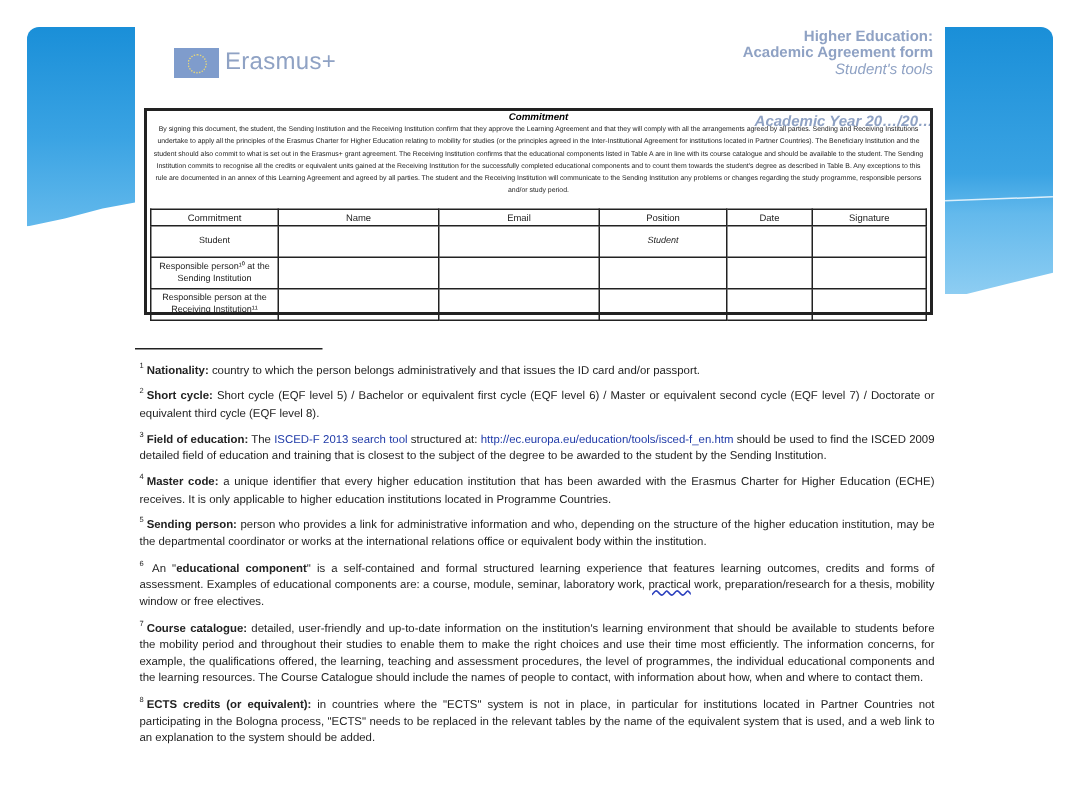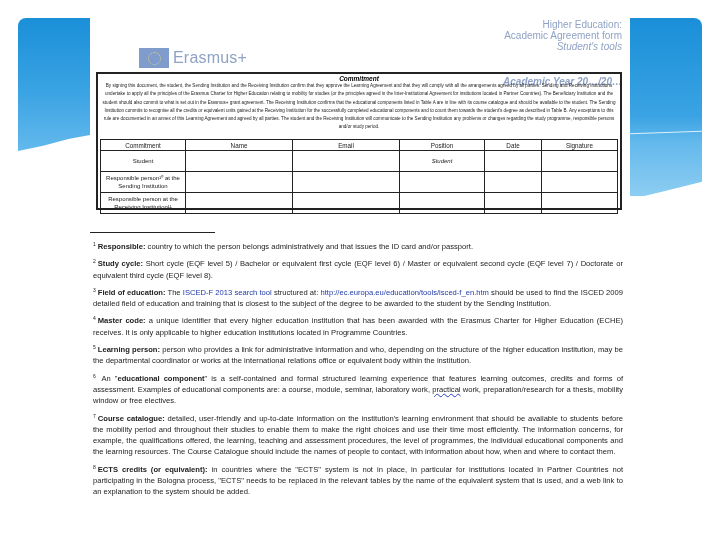--- a/index.html
+++ b/index.html
@@ -19,34 +19,34 @@
     background: linear-gradient(to bottom, #1a8fd8 0%, #3aa3e3 55%, #63b9ec 70%, #8dcdf2 100%);
     border-top-right-radius: 8px;
     clip-path: polygon(0 0, 100% 0, 100% 92%, 60% 96%, 20% 100%, 0 100%);
   }
   .deco-right::after {
     content: ""; position: absolute; left: 0; right: 0; top: 114px; height: 1px;
     background: rgba(255,255,255,0.8); transform: rotate(-2deg);
   }
 
   .header { position: absolute; left: 100px; top: 0; width: 530px; height: 72px; }
-  .logo { position: absolute; left: 16px; top: 48px; display: flex; align-items: center; margin-left: 23px; }
+  .logo { position: absolute; left: 16px; top: 32px; display: flex; align-items: center; }
   .eu-flag {
     width: 30px; height: 20px; background: #7f9ccc; position: relative;
   }
   .eu-flag::before {
     content: ""; position: absolute; left: 9px; top: 4px; width: 11px; height: 11px;
     border: 1px dotted #e7d77a; border-radius: 50%;
   }
   .logo-text { margin-left: 4px; font-size: 16px; color: #8fa2c4; letter-spacing: 0.2px; }
   .header-right {
     position: absolute; right: 8px; top: 19px; text-align: right;
     color: #8fa2c4; font-size: 10px; line-height: 11px;
   }
-  .header-right .b { font-weight: normal; }
+  .header-right .b { font-weight: bold; }
   .header-right .i { font-style: italic; }
   .header-right .bi { font-weight: bold; font-style: italic; margin-top: 24px; }
 
   .commit-box {
     position: absolute; left: 96px; top: 72px; width: 526px; height: 138px;
     border: 2px double #222; box-sizing: border-box; font-family: "Liberation Sans", sans-serif;
   }
   .commit-title {
     text-align: center; font-size: 6.5px; font-weight: bold; font-style: italic; margin-top: 1px;
   }
@@ -136,33 +136,33 @@
         <td></td>
       </tr>
     </tbody>
   </table>
 </div>
 
 <div class="rule"></div>
 
 <div class="footnotes">
   <p class="fn">
-    <sup>1</sup><b>Responsible:</b><span> country to which the person belongs administratively and that issues the ID card and/or passport.</span>
+    <sup>1</sup><b>Nationality:</b><span> country to which the person belongs administratively and that issues the ID card and/or passport.</span>
   </p>
   <p class="fn">
-    <sup>2</sup><b>Study cycle:</b><span> Short cycle (EQF level 5) / Bachelor or equivalent first cycle (EQF level 6) / Master or equivalent second cycle (EQF level 7) / Doctorate or equivalent third cycle (EQF level 8).</span>
+    <sup>2</sup><b>Short cycle:</b><span> Short cycle (EQF level 5) / Bachelor or equivalent first cycle (EQF level 6) / Master or equivalent second cycle (EQF level 7) / Doctorate or equivalent third cycle (EQF level 8).</span>
   </p>
   <p class="fn">
     <sup>3</sup><b>Field of education:</b><span> The </span><a>ISCED-F 2013 search tool</a><span> structured at: </span><a>http://ec.europa.eu/education/tools/isced-f_en.htm</a><span> should be used to find the ISCED 2009 detailed field of education and training that is closest to the subject of the degree to be awarded to the student by the Sending Institution.</span>
   </p>
   <p class="fn">
     <sup>4</sup><b>Master code:</b><span> a unique identifier that every higher education institution that has been awarded with the Erasmus Charter for Higher Education (ECHE) receives. It is only applicable to higher education institutions located in Programme Countries.</span>
   </p>
   <p class="fn">
-    <sup>5</sup><b>Learning person:</b><span> person who provides a link for administrative information and who, depending on the structure of the higher education institution, may be the departmental coordinator or works at the international relations office or equivalent body within the institution.</span>
+    <sup>5</sup><b>Sending person:</b><span> person who provides a link for administrative information and who, depending on the structure of the higher education institution, may be the departmental coordinator or works at the international relations office or equivalent body within the institution.</span>
   </p>
   <p class="fn">
     <sup>6</sup><span> An "</span><b>educational component</b><span>" is a self-contained and formal structured learning experience that features learning outcomes, credits and forms of assessment. Examples of educational components are: a course, module, seminar, laboratory work, </span><span class="wavy">practical</span><span> work, preparation/research for a thesis, mobility window or free electives.</span>
   </p>
   <p class="fn">
     <sup>7</sup><b>Course catalogue:</b><span> detailed, user-friendly and up-to-date information on the institution's learning environment that should be available to students before the mobility period and throughout their studies to enable them to make the right choices and use their time most efficiently. The information concerns, for example, the qualifications offered, the learning, teaching and assessment procedures, the level of programmes, the individual educational components and the learning resources. The Course Catalogue should include the names of people to contact, with information about how, when and where to contact them.</span>
   </p>
   <p class="fn">
     <sup>8</sup><b>ECTS credits (or equivalent):</b><span> in countries where the "ECTS" system is not in place, in particular for institutions located in Partner Countries not participating in the Bologna process, "ECTS" needs to be replaced in the relevant tables by the name of the equivalent system that is used, and a web link to an explanation to the system should be added.</span>
   </p>

